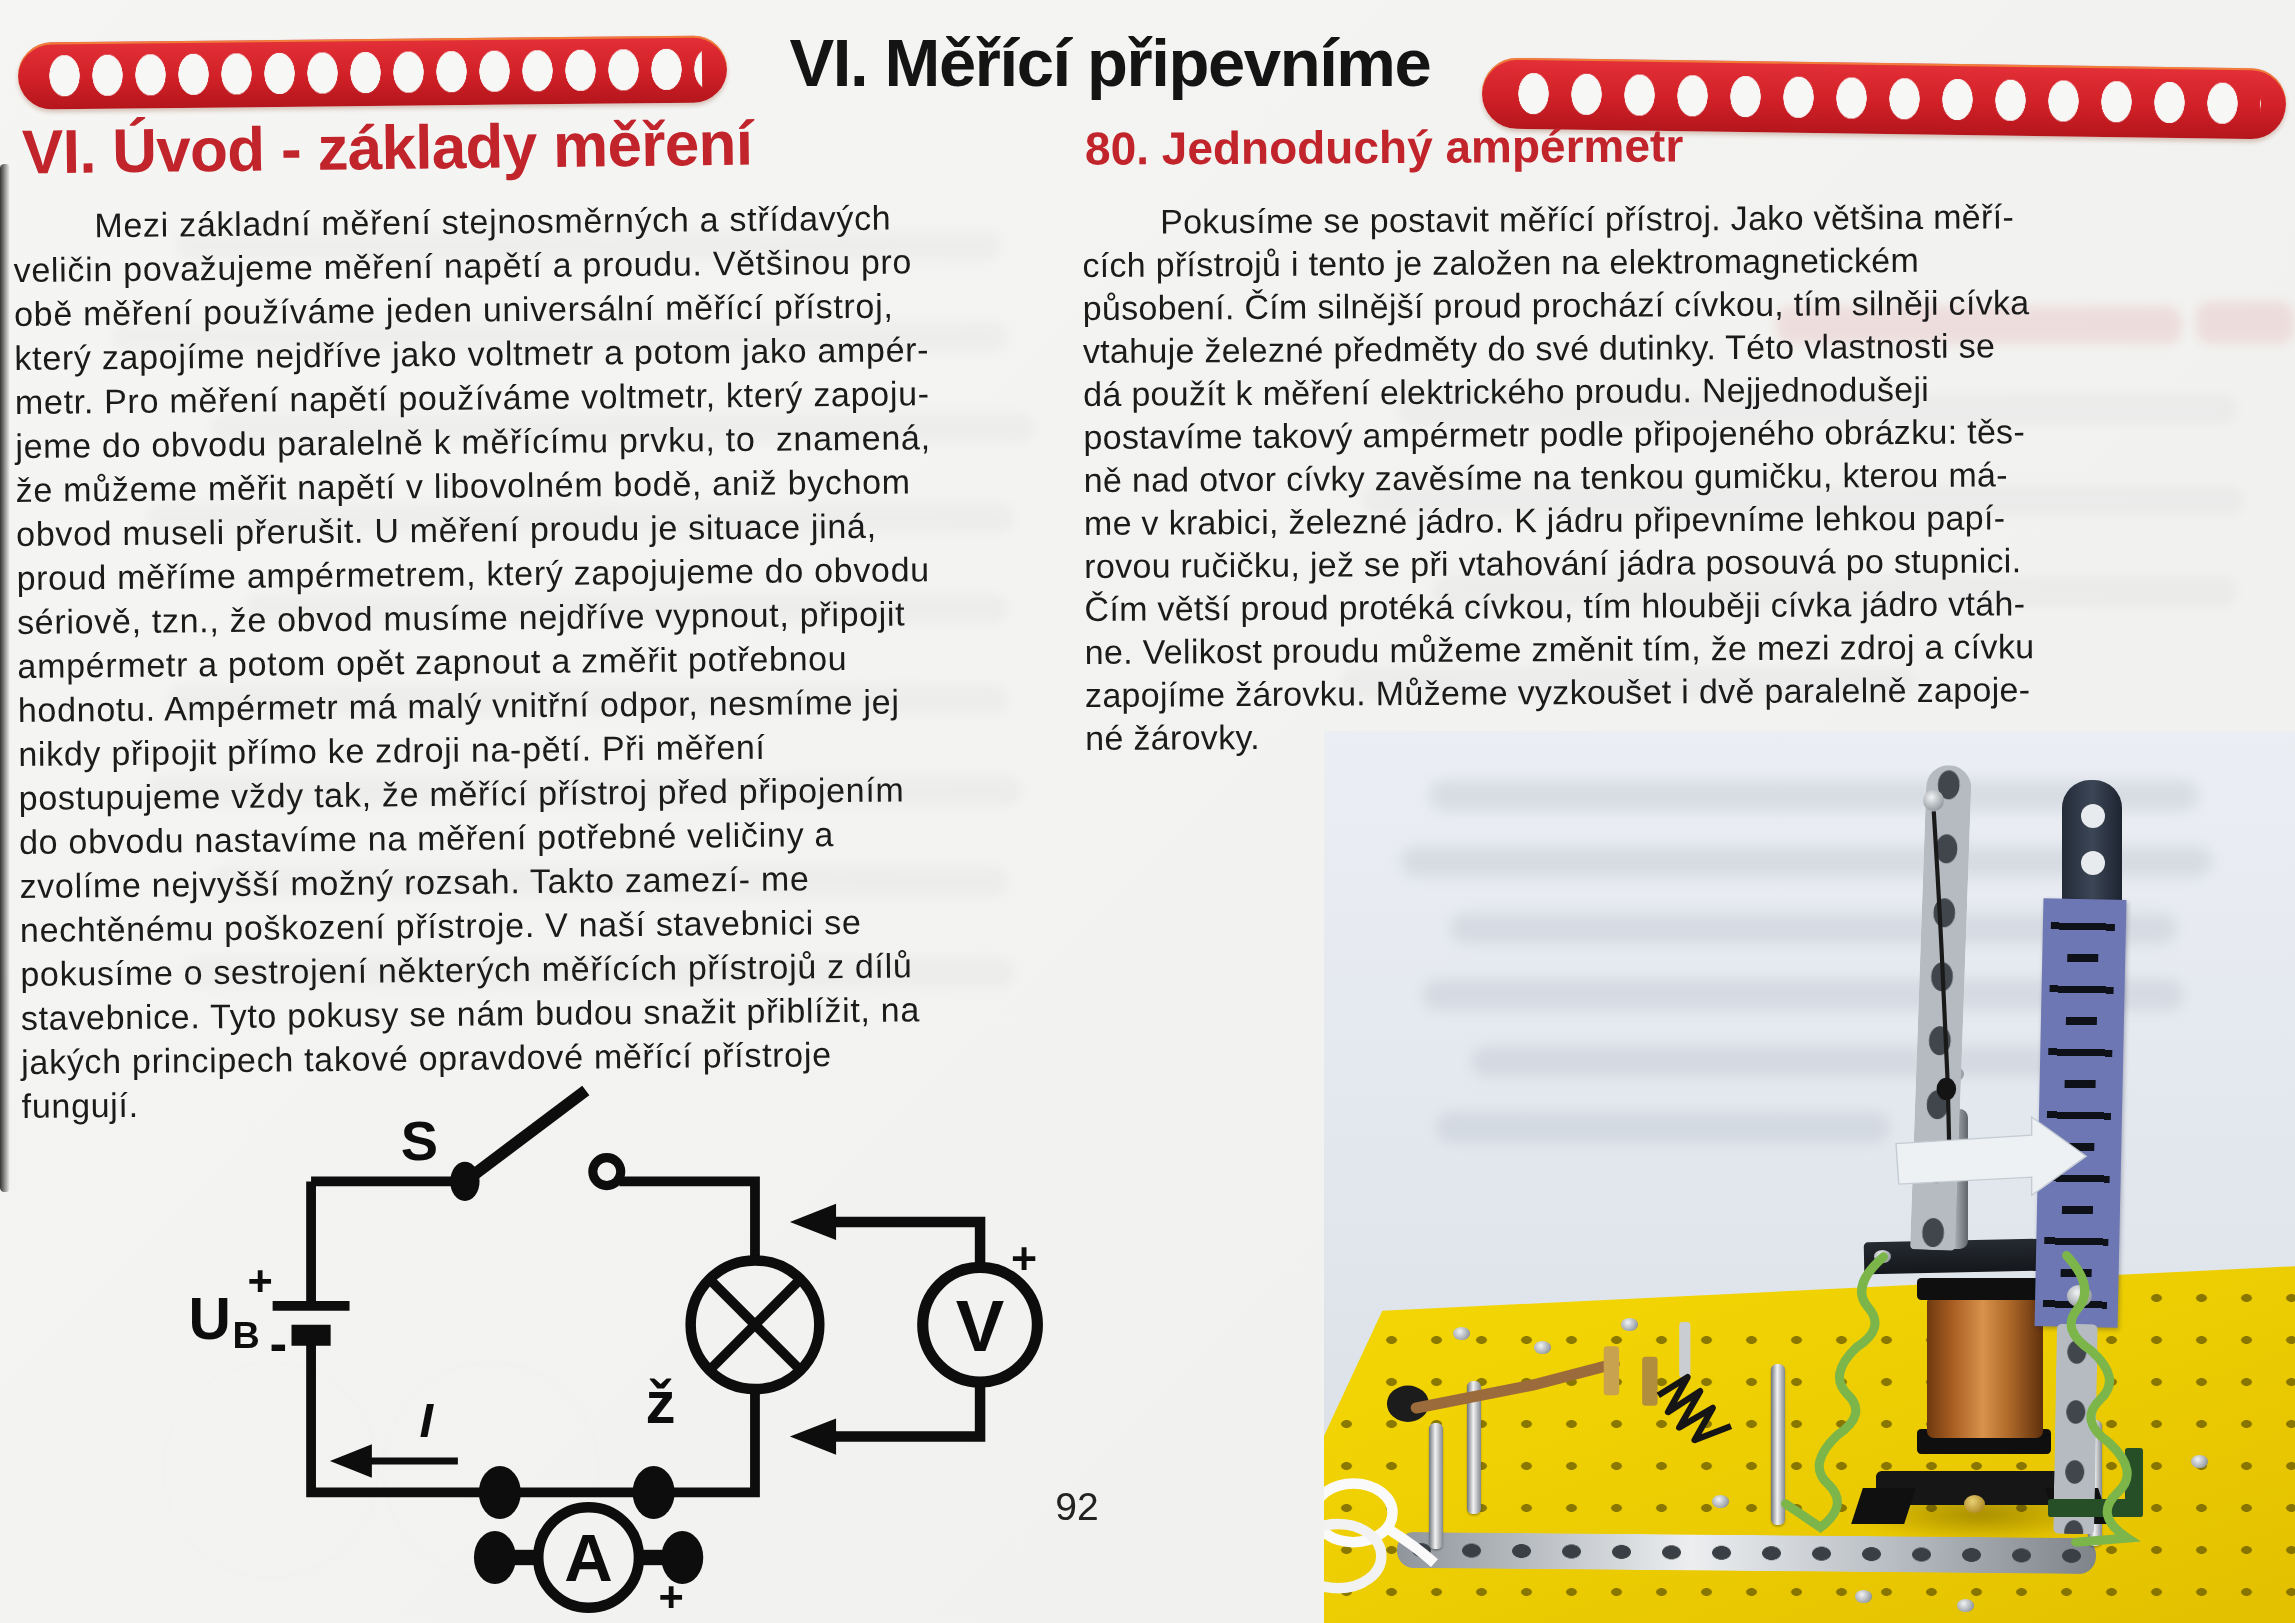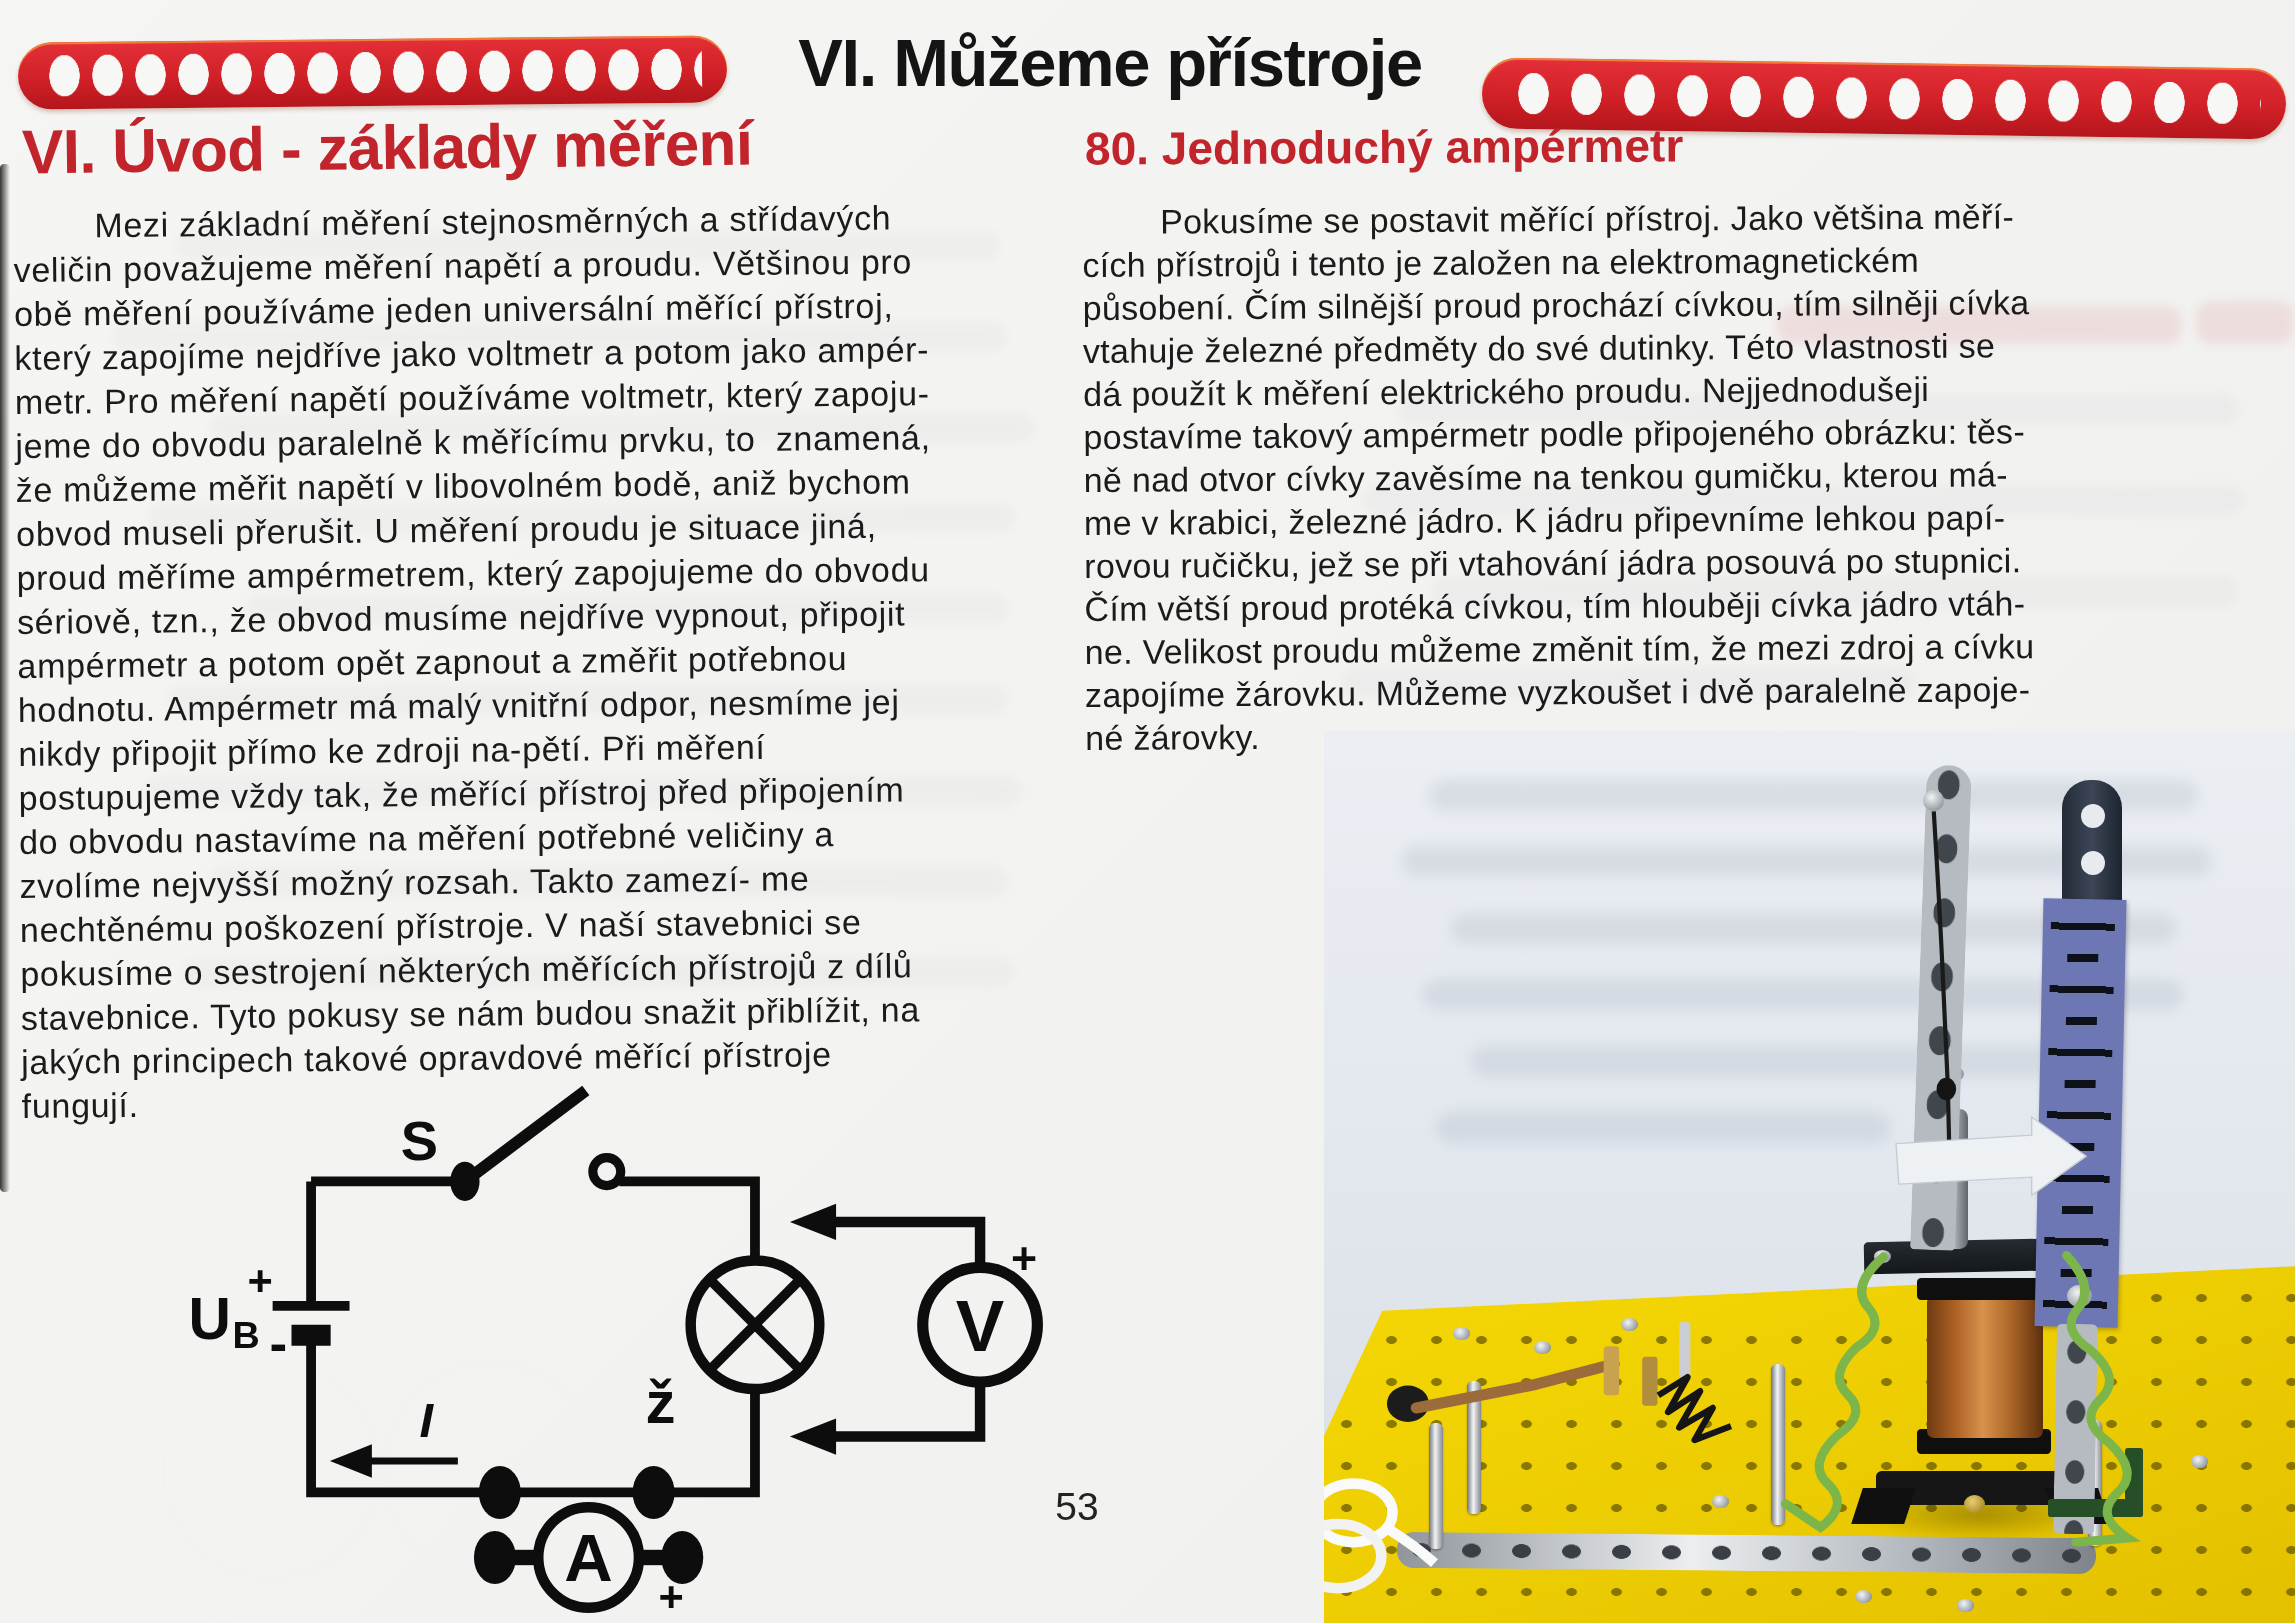--- a/index.html
+++ b/index.html
@@ -77,21 +77,21 @@
   <div class="ghost" style="left:1398px;top:395px;width:839px;height:29px;opacity:.06;"></div>
   <div class="ghost" style="left:1363px;top:486px;width:881px;height:29px;opacity:.06;"></div>
   <div class="ghost" style="left:1433px;top:577px;width:804px;height:29px;opacity:.06;"></div>
   <div class="ghost" style="left:1342px;top:668px;width:573px;height:29px;opacity:.06;"></div>
   <div class="ghost ring" style="left:161px;top:1360px;width:210px;height:210px;"></div>
   <div class="ghost ring" style="left:381px;top:1360px;width:210px;height:210px;"></div>
 
   <div class="strip strip-left">
       <div class="holes"></div>
     </div>
-  <h1 class="page-title">VI. Můžeme přístroje</h1>
+  <h1 class="page-title">VI. Měřící připevníme</h1>
   <div class="strip strip-right">
       <div class="holes"></div>
     </div>
 
   <h2 class="h-red h-intro">VI. Úvod - základy měření</h2>
   <p class="para para-left">        Mezi základní měření stejnosměrných a střídavých
 veličin považujeme měření napětí a proudu. Většinou pro
 obě měření používáme jeden universální měřící přístroj,
 který zapojíme nejdříve jako voltmetr a potom jako ampér-
 metr. Pro měření napětí používáme voltmetr, který zapoju-
@@ -251,15 +251,15 @@
       <path d="M872,115 q8,130 12,215 q5,105 8,175 l2,85" fill="none" stroke="#1a1a1a" stroke-width="6"></path>
       <ellipse cx="890" cy="512" rx="14" ry="16" fill="#141414"></ellipse>
 
       <path d="M800,752 q-48,42 -22,72 q26,30 -16,57 q-42,40 -13,68 q29,28 -15,58 q-44,42 -13,70 q31,30 -11,62 L660,1105" fill="none" stroke="#7cb54a" stroke-width="13" stroke-linecap="round"></path>
       <path d="M1062,750 q42,46 16,76 q-26,30 19,60 q45,40 13,70 q-32,30 13,62 q45,42 11,72 q-34,32 15,64 L1075,1160" fill="none" stroke="#7cb54a" stroke-width="13" stroke-linecap="round"></path>
 
       <polygon points="818,590 1012,578 1012,552 1090,608 1012,664 1012,638 822,648" fill="#eef1f4" stroke="#c5cbd3" stroke-width="2"></polygon>
     </svg>
   </div>
 
-  <div class="pnum">53</div>
+  <div class="pnum">92</div>
 </div>
 
 
 </body></html>

